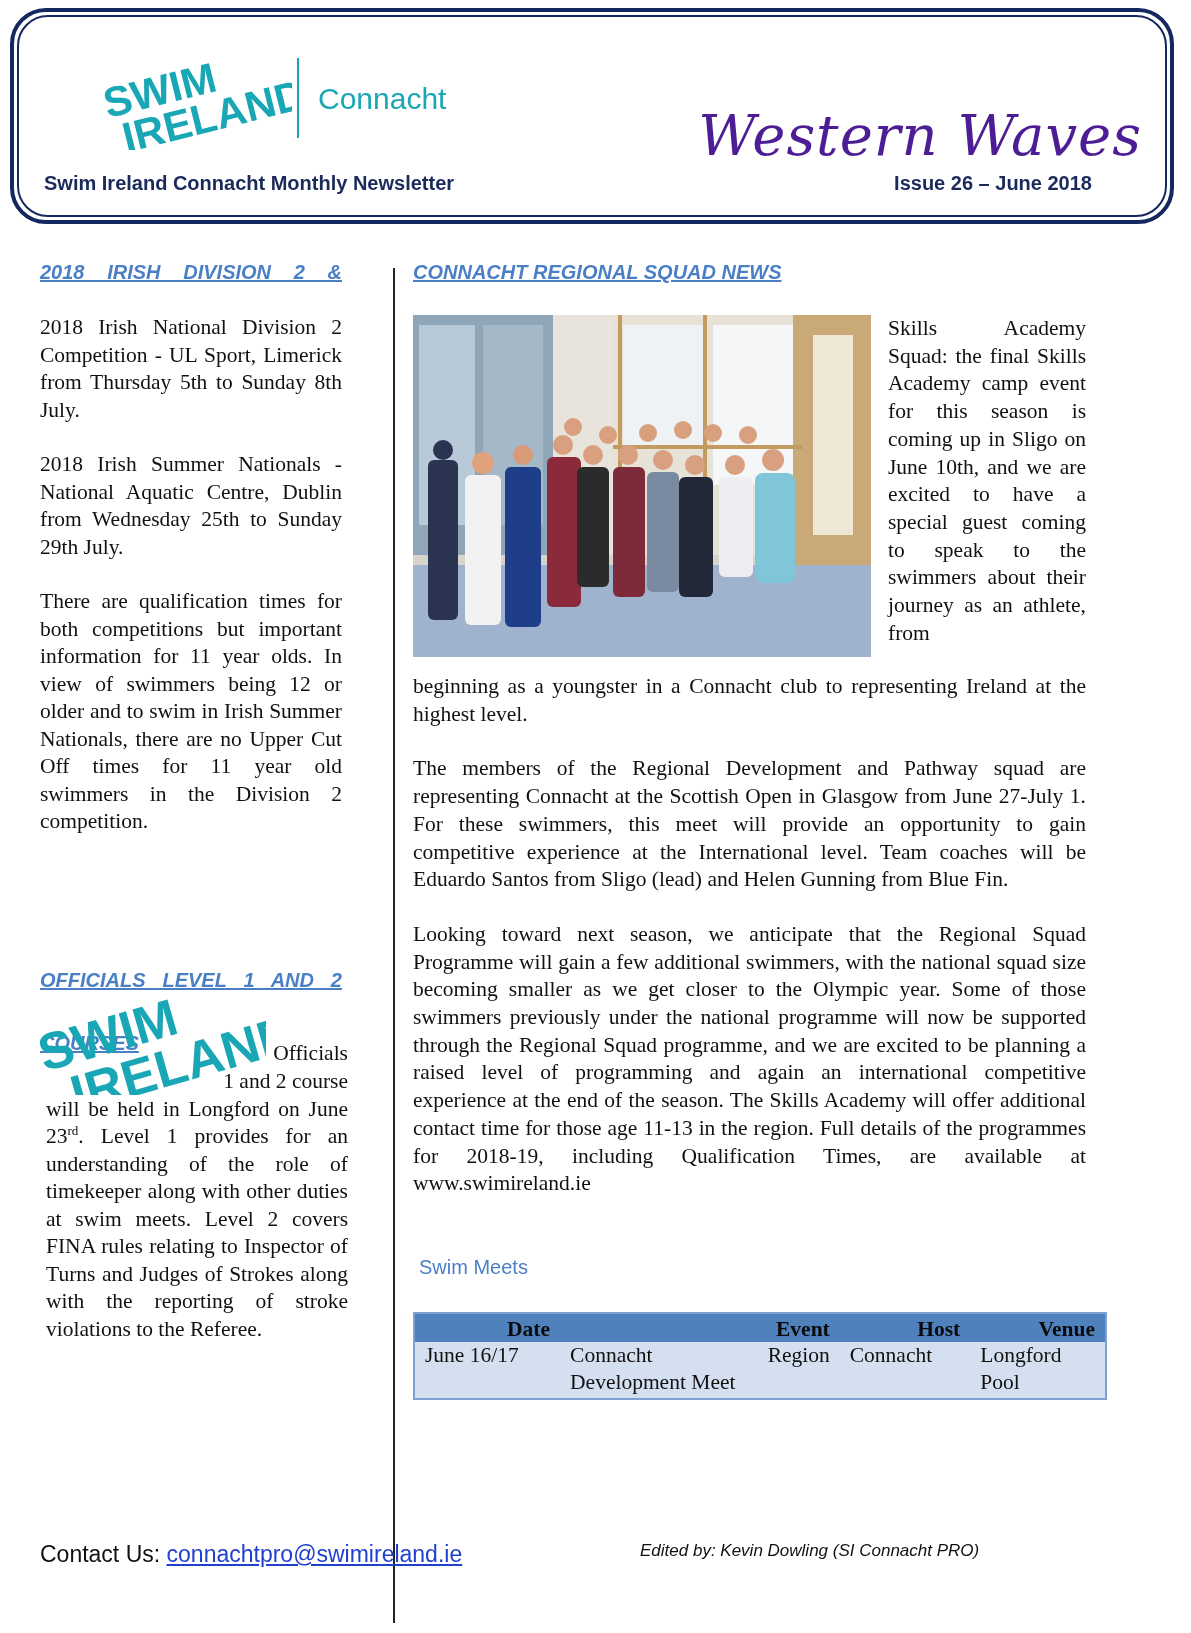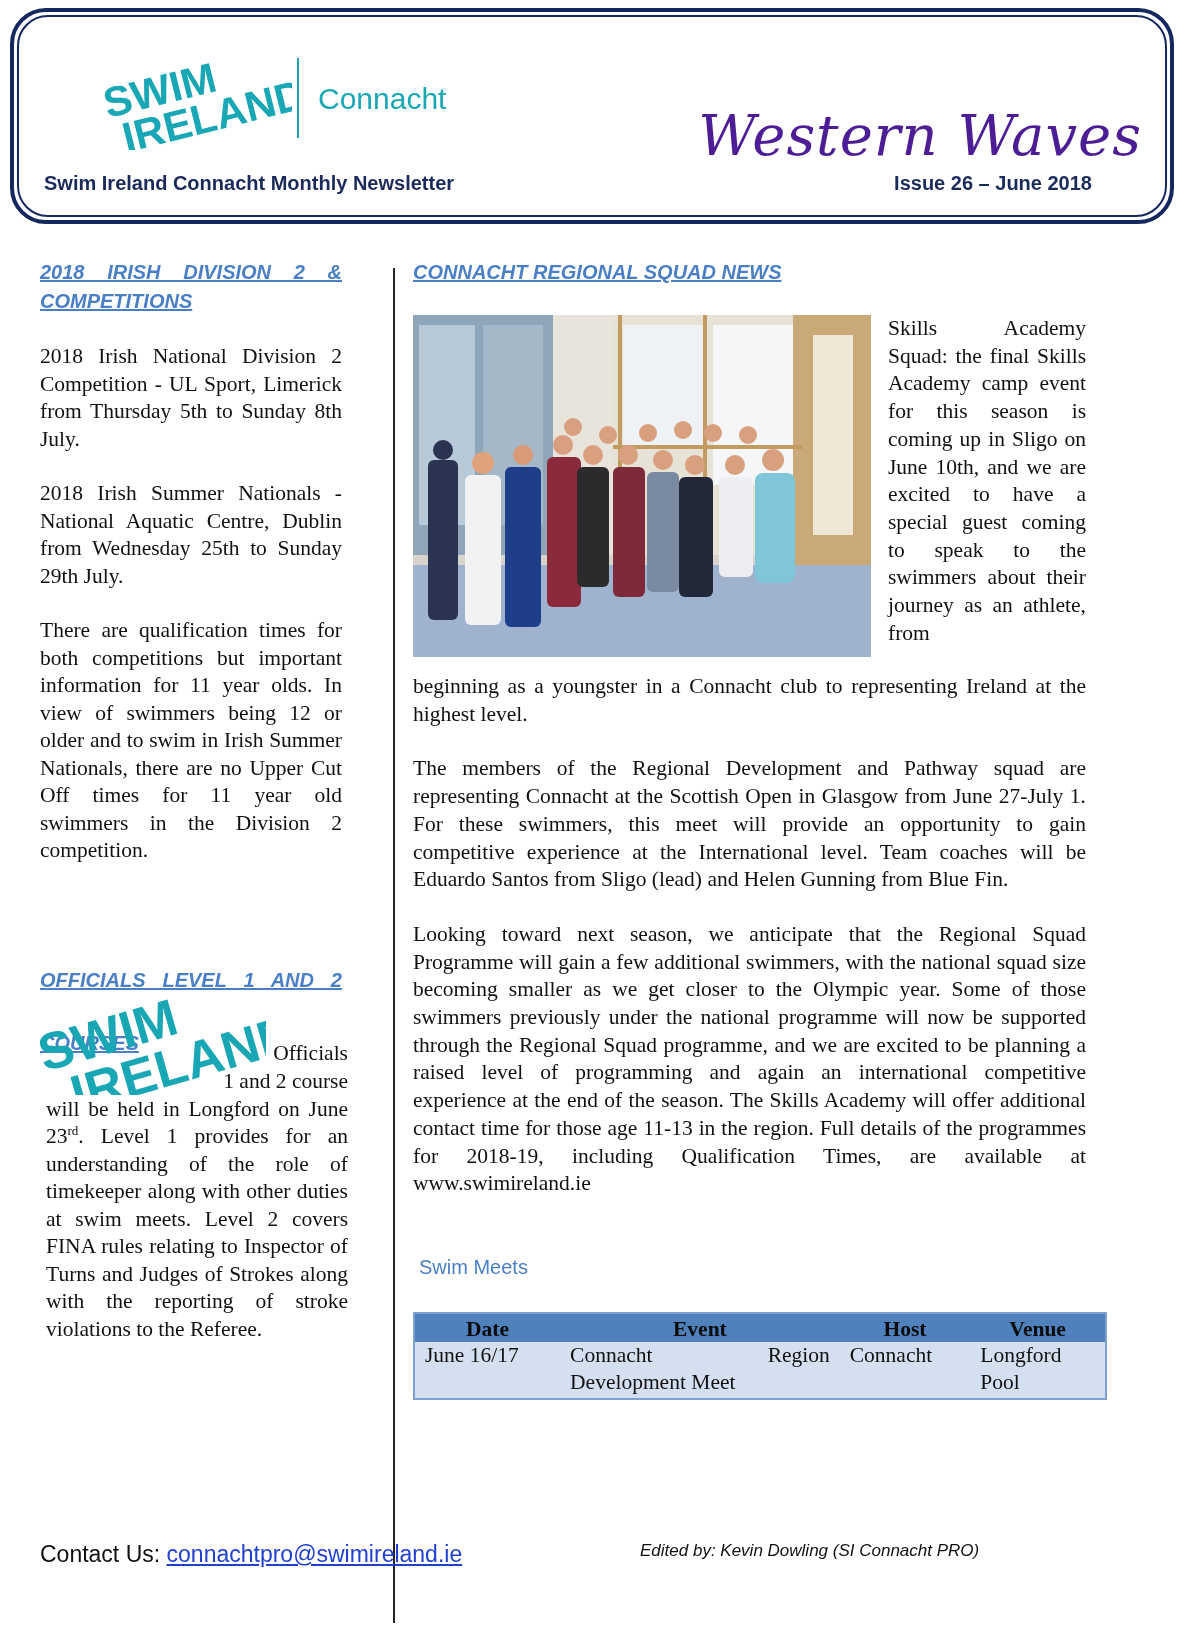--- a/index.html
+++ b/index.html
@@ -33,21 +33,21 @@
   
   .right-col { position:absolute; left:413px; top:258px; width:673px; }
   .photo { position:absolute; left:413px; top:315px; width:458px; height:342px; overflow:hidden; }
   .skills-text { position:absolute; left:888px; top:315px; width:198px; }
   .cont-text { position:absolute; left:413px; top:673px; width:673px; }
   .para-r { font-size:21.5px; line-height:27.7px; text-align:justify; margin:0; }
 
   .meets-link { position:absolute; left:419px; top:1256px; font-family:"Liberation Sans", sans-serif; font-size:20px; color:#4a7fc6; }
 
   table.meets { position:absolute; left:413px; top:1312px; width:694px; border-collapse:collapse; font-family:"Liberation Serif", serif; font-size:21.5px; border:2px solid #7ea0d2; }
-  table.meets th { background:#4f81bd; text-align:center; font-weight:bold; padding:2px 10px 0 10px; height:26px; color:#0b0b0b; }
+  table.meets th { background:#4f81bd; text-align:right; font-weight:bold; padding:2px 10px 0 10px; height:26px; color:#0b0b0b; }
   table.meets td { background:#d4dff0; vertical-align:top; padding:0 10px 2px 10px; line-height:27px; }
   .c-date{width:120px;} .c-event{width:250px;} .c-host{width:106px;}
 
   
   .footer-left { position:absolute; left:40px; top:1541px; font-family:"Liberation Sans", sans-serif; font-size:23px; color:#111; }
   .footer-left a { color:#1f3fcf; text-decoration:underline; }
   .footer-right { position:absolute; left:640px; top:1541px; font-family:"Liberation Sans", sans-serif; font-style:italic; font-size:17px; color:#111; }
   sup { font-size:13px; line-height:0; }
 </style>
 </head>
@@ -64,21 +64,20 @@
   <div class="region-name">Connacht</div>
   <div class="title">Western Waves</div>
   <div class="subtitle">Swim Ireland Connacht Monthly Newsletter</div>
   <div class="issue">Issue 26 – June 2018</div>
 </div>
 
 <div class="col-divider"></div>
 
 <div class="left-col">
   <p class="heading justify-all">2018 IRISH DIVISION 2 &amp;</p>
-  <p class="heading">COMPETITIONS</p>
   <div class="gap"></div>
   <p class="para">2018 Irish National Division 2 Competition - UL Sport, Limerick from Thursday 5th to Sunday 8th July.</p>
   <div class="gap"></div>
   <p class="para">2018 Irish Summer Nationals - National Aquatic Centre, Dublin from Wednesday 25th to Sunday 29th July.</p>
   <div class="gap"></div>
   <p class="para">There are qualification times for both competitions but important information for 11 year olds. In view of swimmers being 12 or older and to swim in Irish Summer Nationals, there are no Upper Cut Off times for 11 year old swimmers in the Division 2 competition.</p>
 </div>
 
 <div class="officials-head">
   <p class="heading justify-all">OFFICIALS LEVEL 1 AND 2</p>

